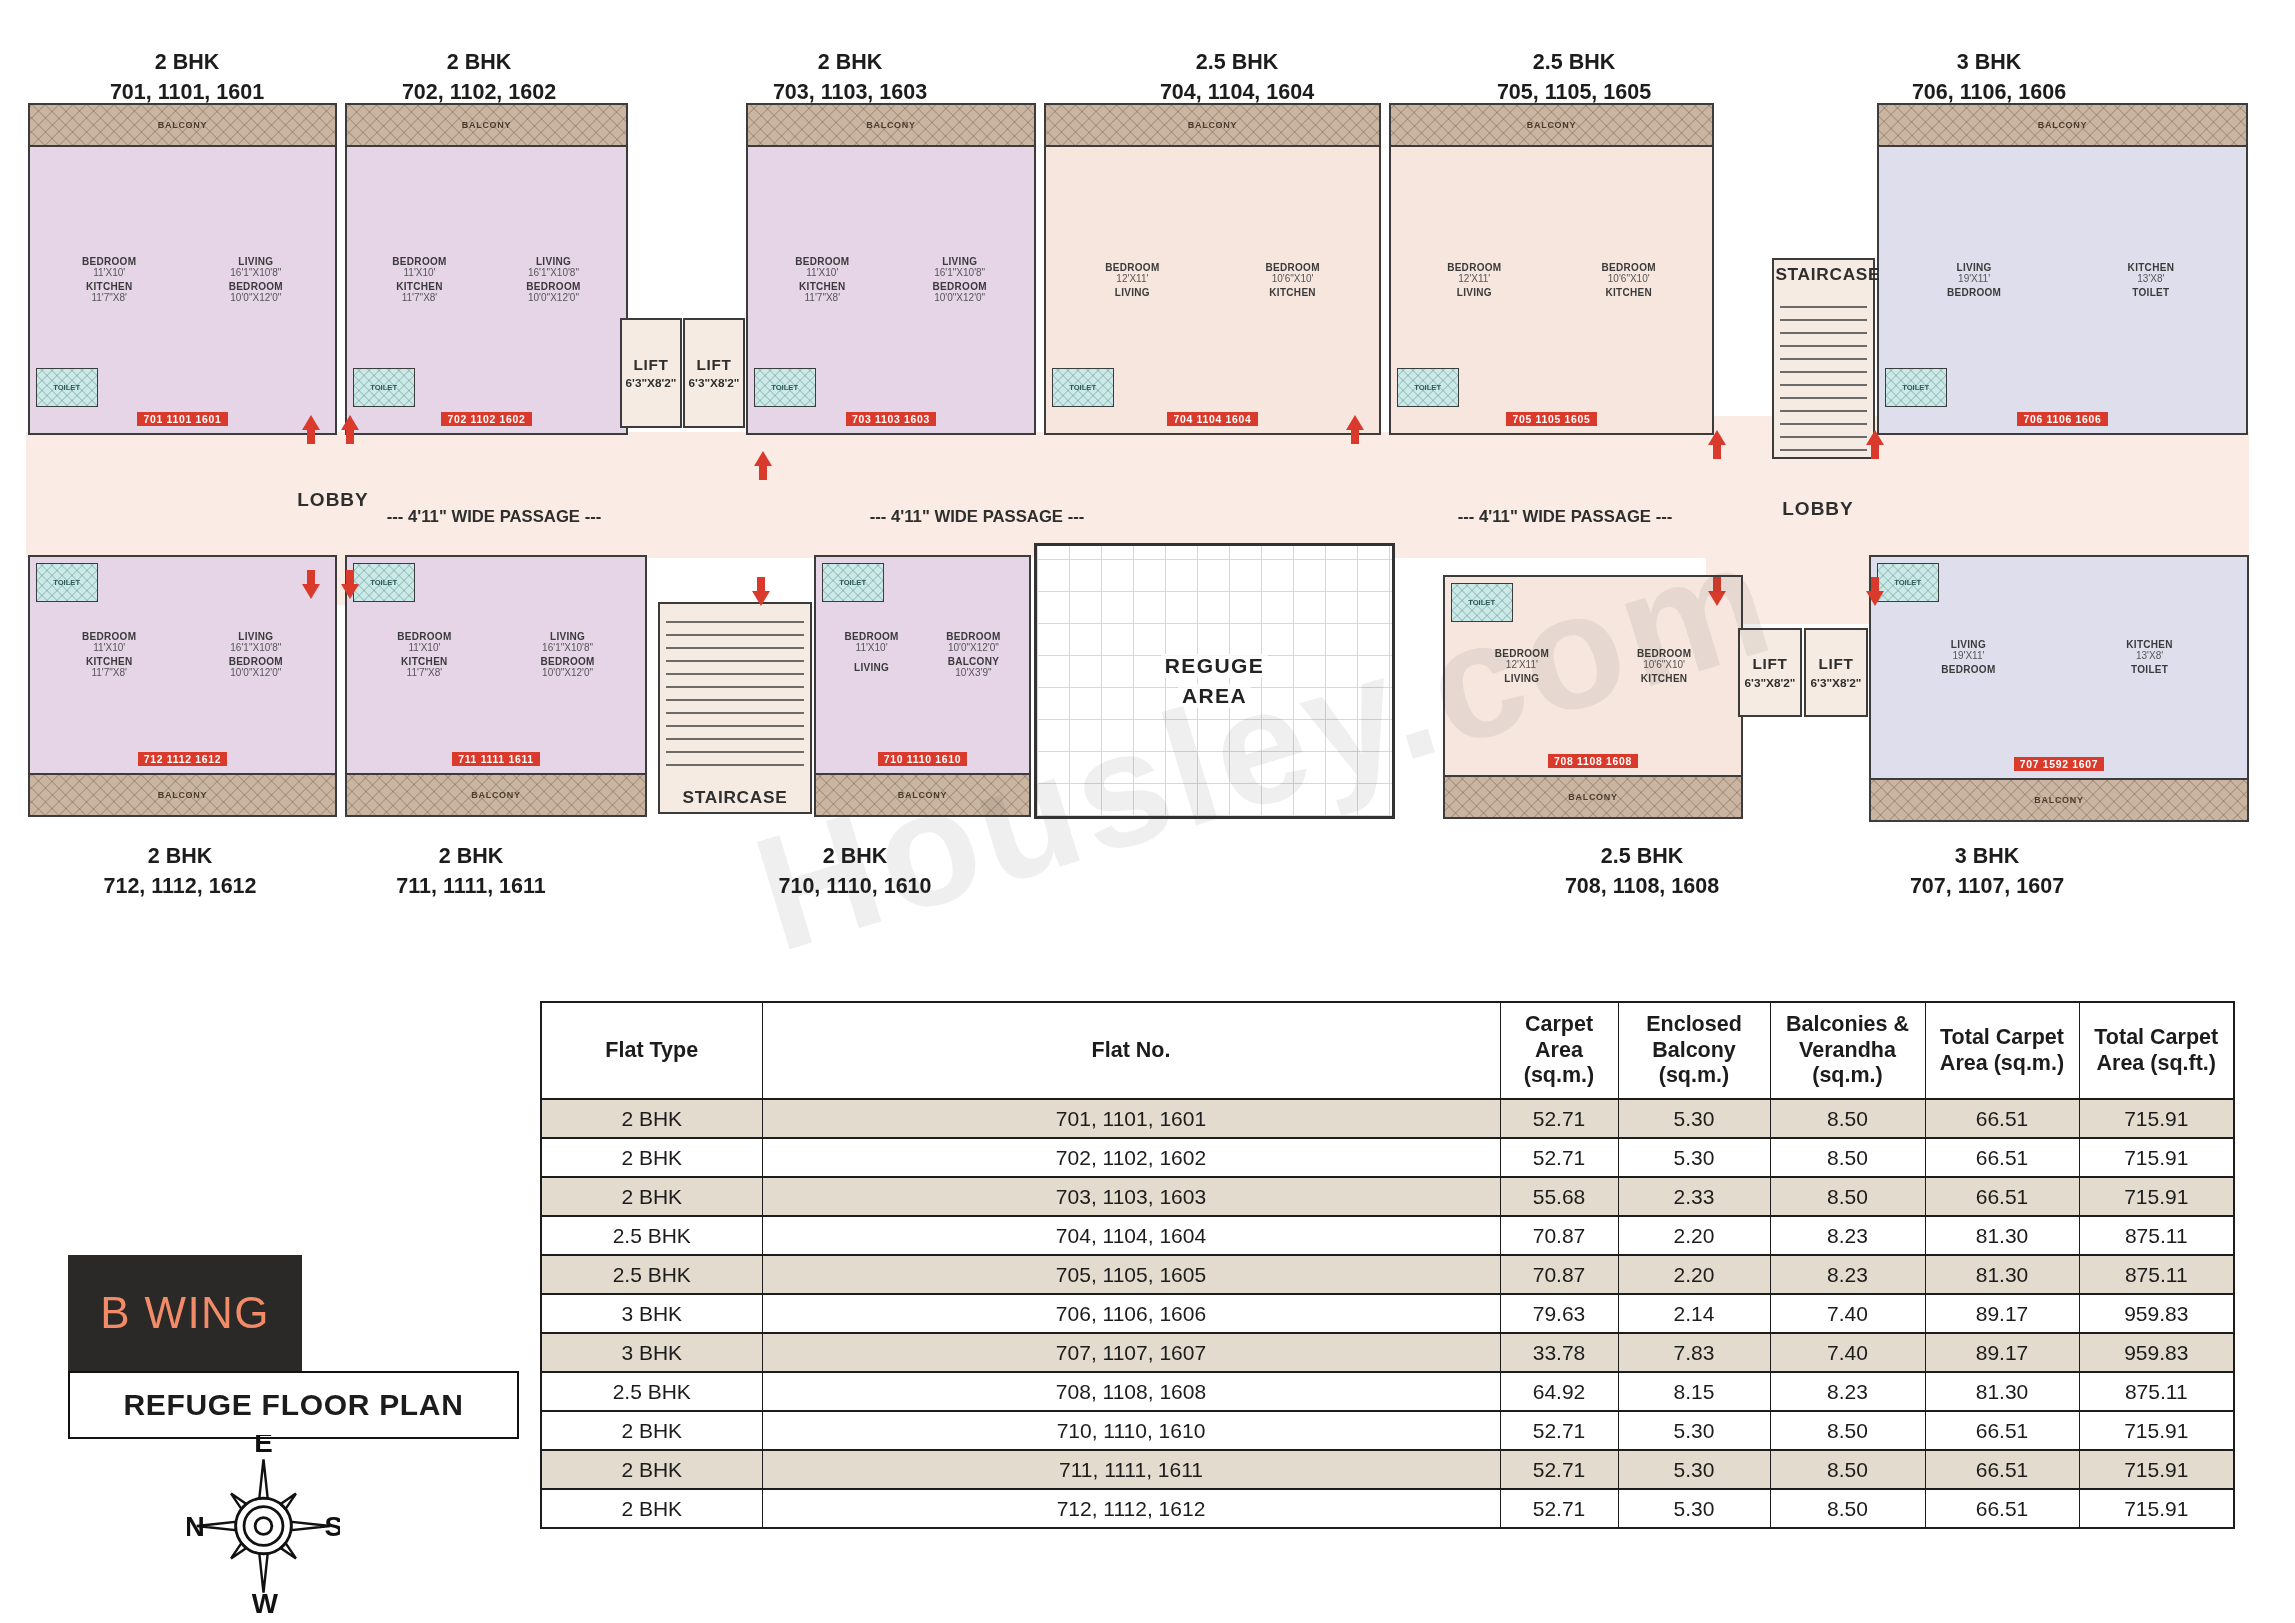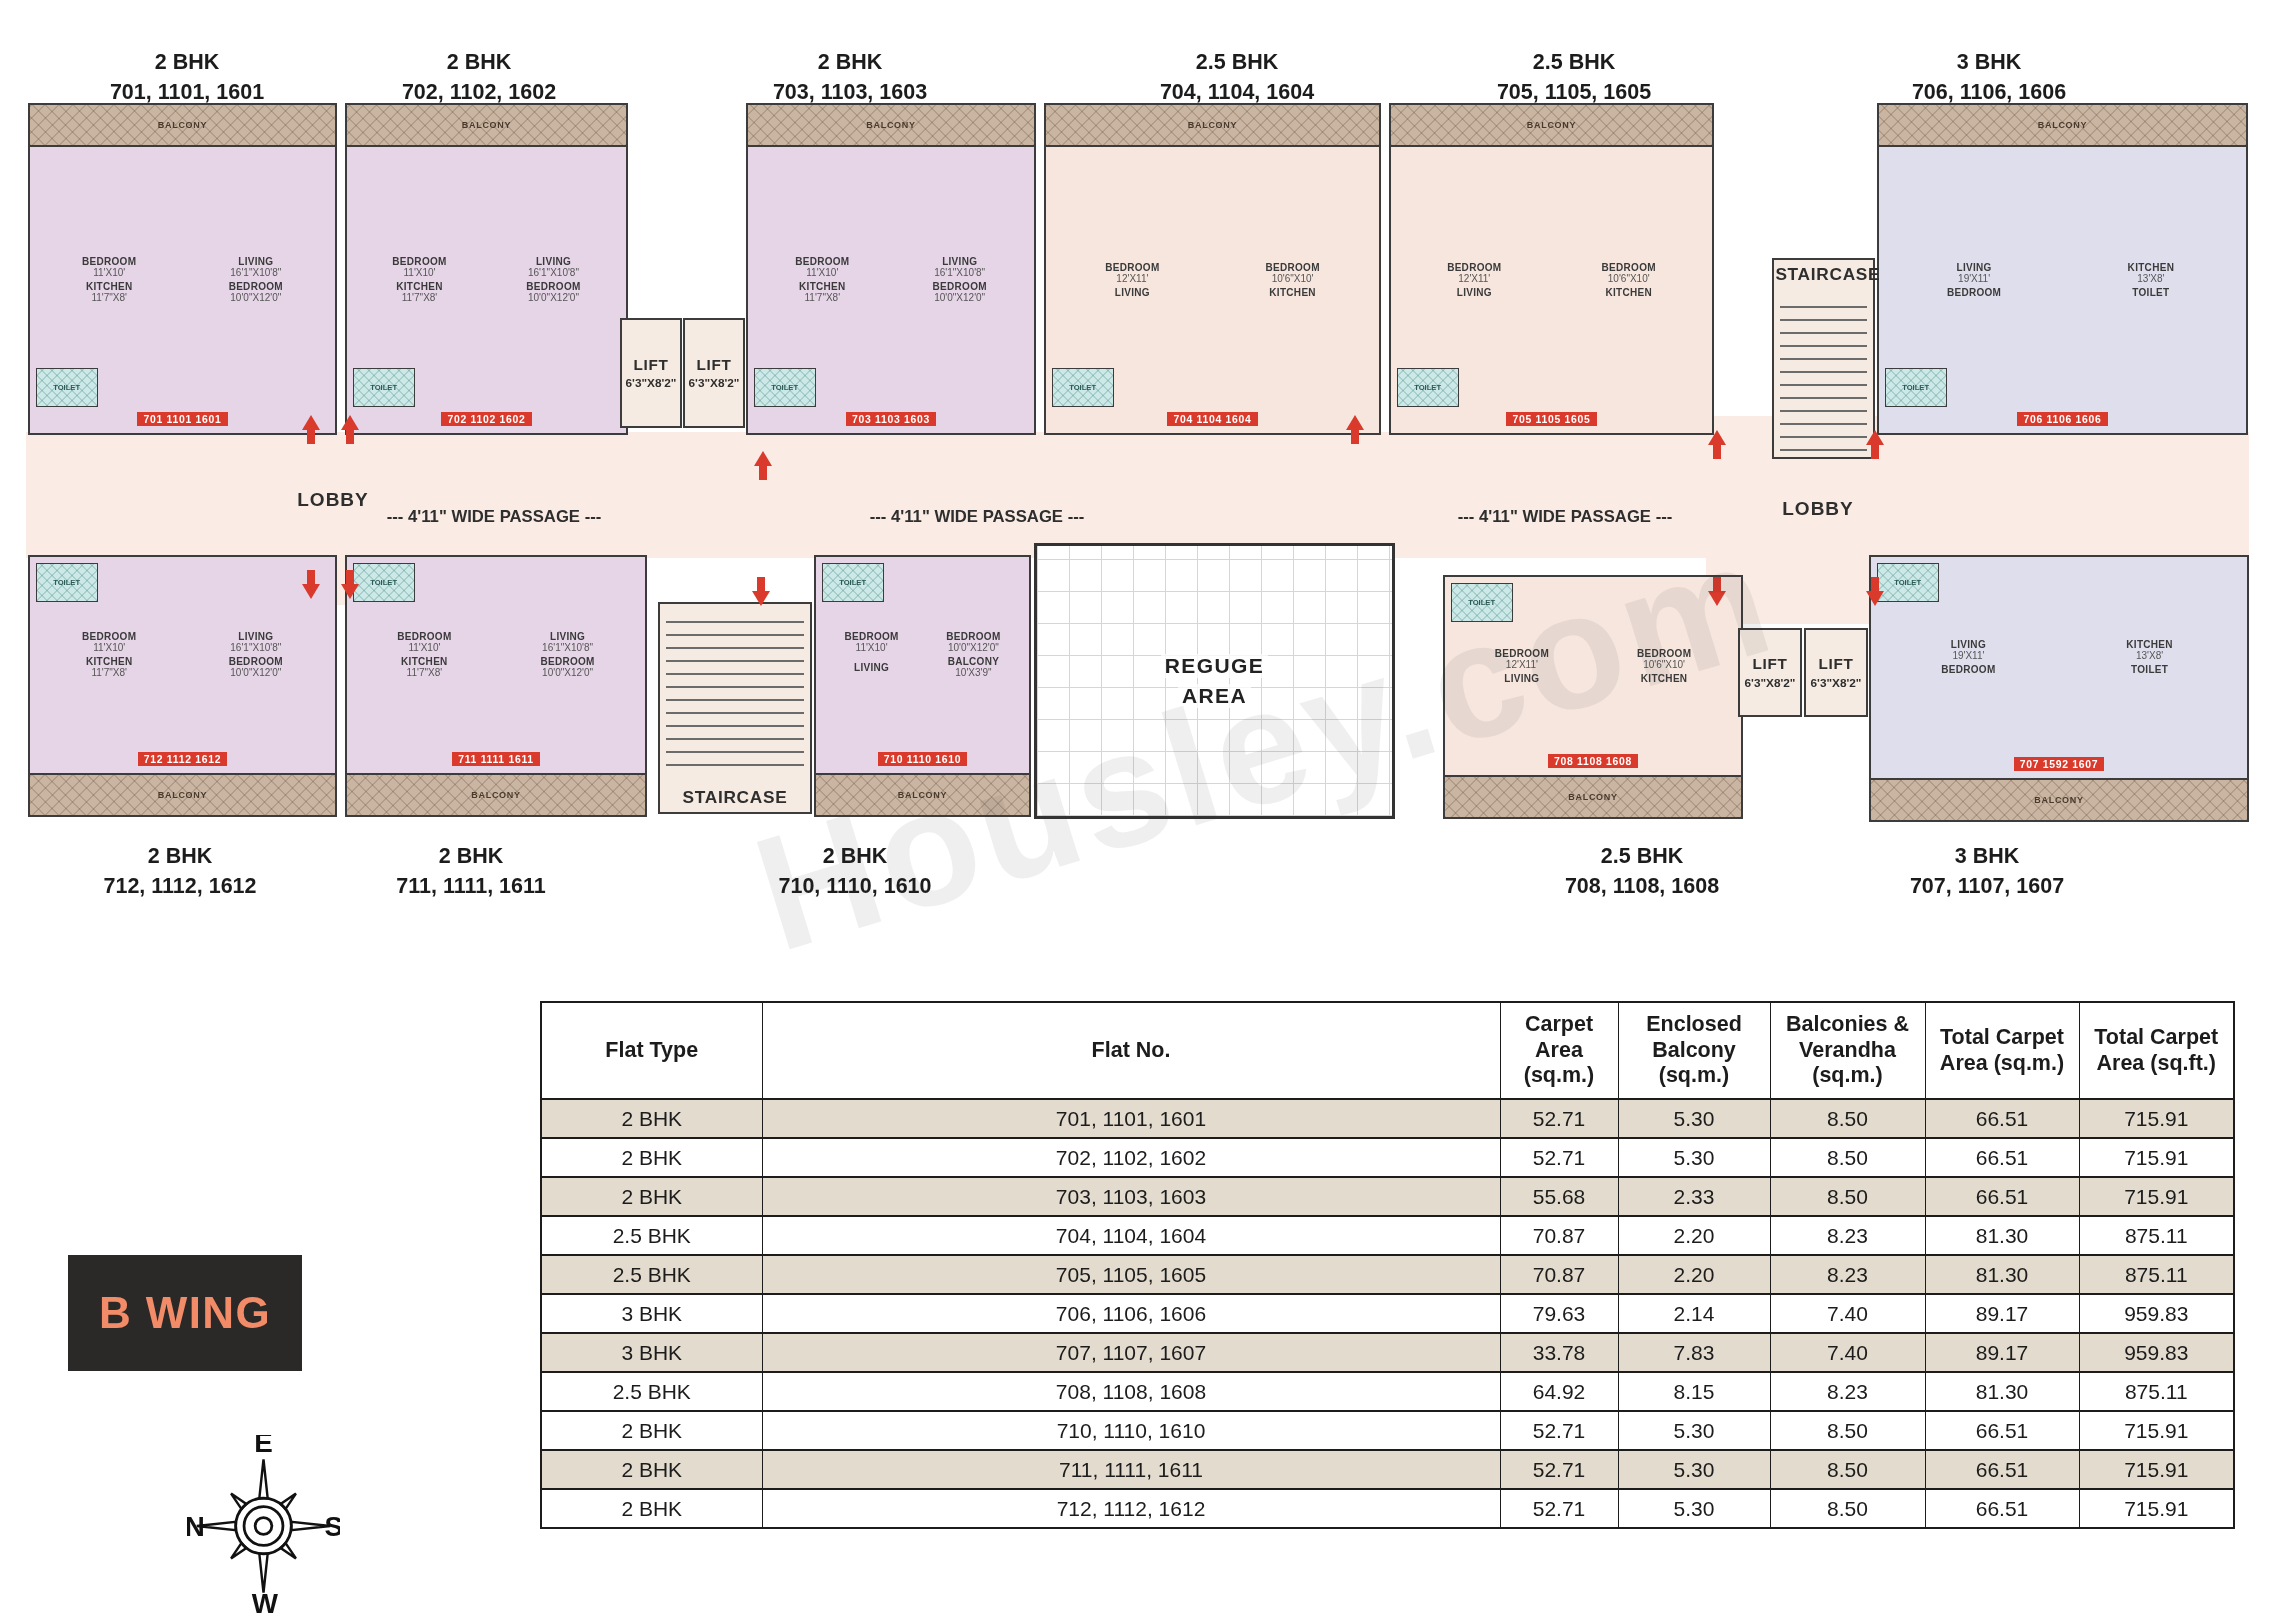--- a/index.html
+++ b/index.html
@@ -73,21 +73,21 @@
   table{border-collapse:collapse;table-layout:fixed;width:1692px;border:2.8px solid #1c1c1c;}
   th{height:97px;font-size:21.5px;font-weight:bold;color:#1c1c1c;border:1.4px solid #1c1c1c;
      border-bottom:2.8px solid #1c1c1c;text-align:center;vertical-align:middle;line-height:1.18;background:#fff;padding:0 4.2px;box-sizing:border-box;}
   td{height:35px;font-size:21px;color:#1c1c1c;border:1.4px solid #1c1c1c;border-top:2.1px solid #1c1c1c;
      border-bottom:2.1px solid #1c1c1c;text-align:center;vertical-align:middle;background:#fff;}
   tr.shaded td{background:var(--c-table_shade);}
   
   #wing-badge{position:absolute;left:68px;top:1255px;width:451px;}
   .badge-top{display:flex;height:116px;}
   .badge-dark{width:234px;background:var(--c-wing_dark);color:var(--c-wing_salmon);
-    font-size:44px;font-weight:bold;display:flex;align-items:center;justify-content:center;letter-spacing:1.4px;}
+    font-size:44px;font-weight:normal;display:flex;align-items:center;justify-content:center;letter-spacing:1.4px;}
   .badge-peach{flex:1;background:var(--c-wing_peach);color:#222;font-size:35px;font-weight:bold;
     display:flex;flex-direction:column;align-items:center;justify-content:center;line-height:1.1;}
   .badge-bottom{height:68px;border:2.8px solid #111;box-sizing:border-box;background:#fff;
     display:flex;align-items:center;justify-content:center;font-size:30px;font-weight:bold;color:#1c1c1c;letter-spacing:0.7px;}
   
   #compass{position:absolute;left:187px;top:1435px;}
 </style>
 </head>
 <body>
 
@@ -578,20 +578,21 @@
           <td>715.91</td>
         </tr>
       </tbody>
   </table>
 </div>
 
 <div id="wing-badge">
   <div class="badge-top">
     <div class="badge-dark">B WING</div>
   </div>
+  <div class="badge-bottom">REFUGE FLOOR PLAN</div>
 </div>
 
 <svg id="compass" width="153" height="182" viewBox="0 0 220 262">
   <g stroke="#111" stroke-width="3.5" fill="#fff">
     <g transform="translate(110,131)">
       <polygon points="0,-96 -6,-40 6,-40"></polygon>
       <polygon points="0,96 -6,40 6,40"></polygon>
       <polygon points="-96,0 -40,-6 -40,6"></polygon>
       <polygon points="96,0 40,-6 40,6"></polygon>
       <g transform="rotate(45)">

